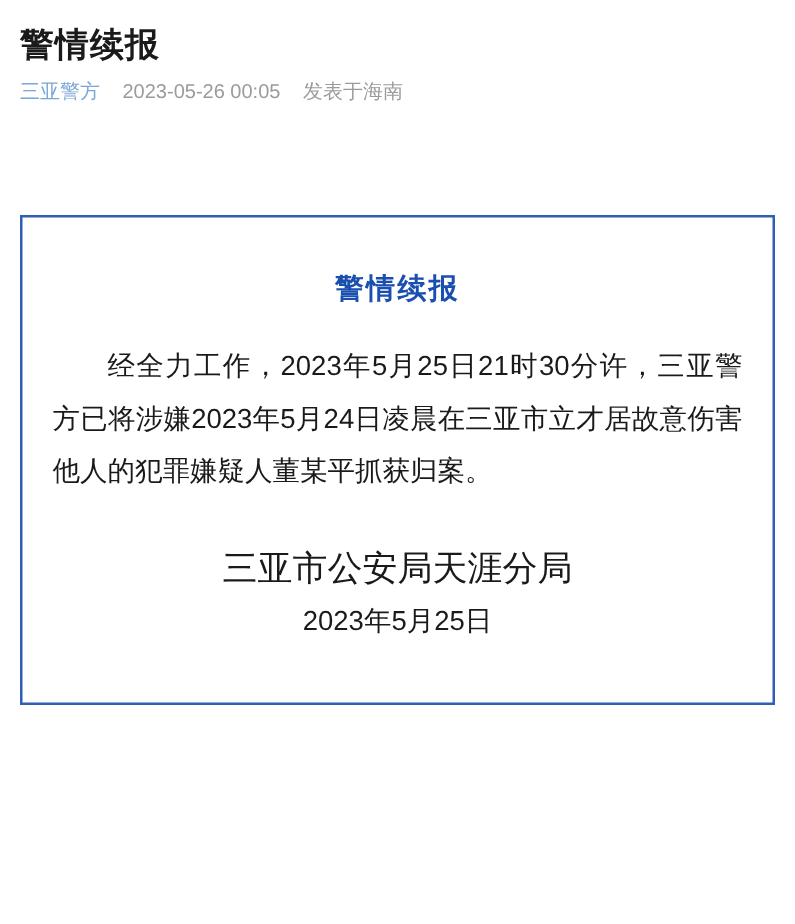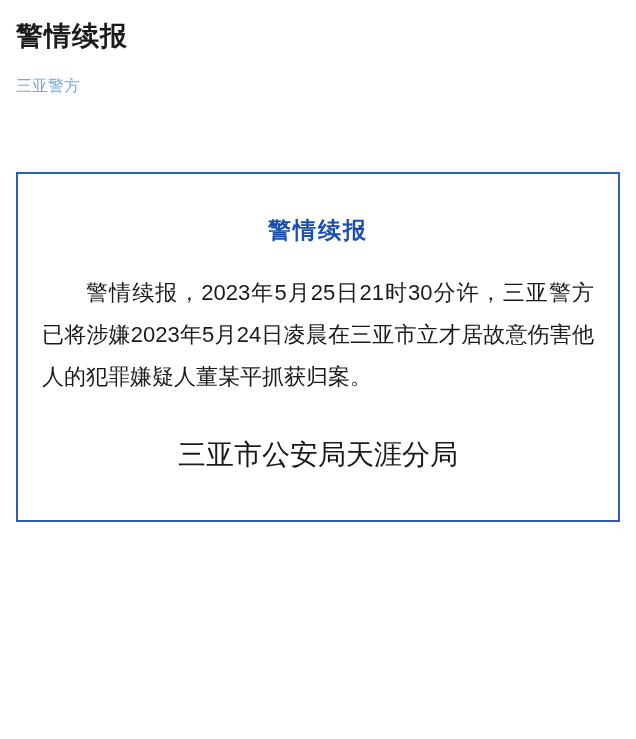--- a/index.html
+++ b/index.html
@@ -23,21 +23,21 @@
   }
   .article-title {
     font-size: 27px;
     font-weight: bold;
     color: #1a1a1a;
     letter-spacing: 1px;
     margin: 16px 0 0 0;
     line-height: 40px;
   }
   .meta-row {
-    margin-top: 18px;
+    margin-top: 6px;
     display: flex;
     align-items: center;
     font-size: 16px;
     color: #9b9b9b;
     line-height: 24px;
   }
   .meta-source {
     color: #7aa7d8;
     margin-right: 18px;
   }
@@ -91,25 +91,28 @@
 </style>
 </head>
 <body>
 
 <div class="page">
 
   <h1 class="article-title">警情续报</h1>
 
   <div class="meta-row">
     <span class="meta-source">三亚警方</span>
+    <span class="meta-date">2023-05-26 00:05</span>
+    <span class="meta-location">发表于海南</span>
   </div>
 
   <div class="notice-box">
     <div class="notice-title">警情续报</div>
 
-    <p class="notice-para">警情续报，2023年5月25日21时30分许，三亚警方已将涉嫌2023年5月24日凌晨在三亚市立才居故意伤害他人的犯罪嫌疑人董某平抓获归案。</p>
+    <p class="notice-para">经全力工作，2023年5月25日21时30分许，三亚警方已将涉嫌2023年5月24日凌晨在三亚市立才居故意伤害他人的犯罪嫌疑人董某平抓获归案。</p>
 
 
     <div class="notice-sign">三亚市公安局天涯分局</div>
 
+    <div class="notice-sign-date">2023年5月25日</div>
   </div>
 
 </div>
 
 </body></html>

